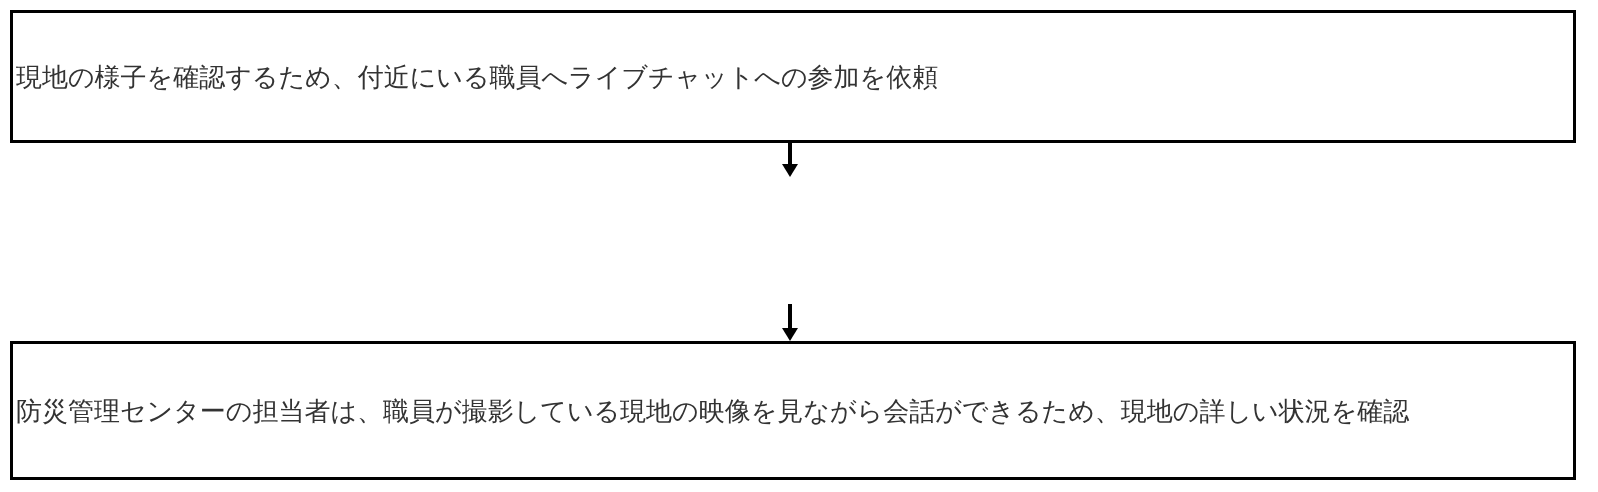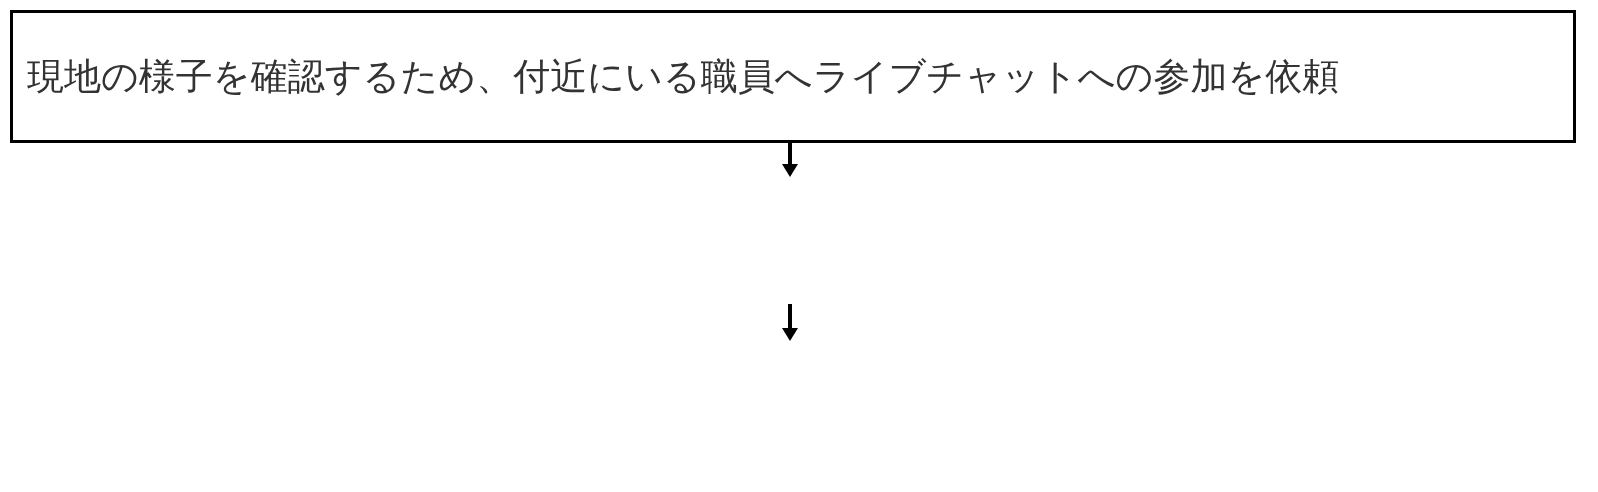--- a/index.html
+++ b/index.html
@@ -28,24 +28,24 @@
     box-sizing: border-box;
     border: 3px solid #000000;
     background: #ffffff;
     display: flex;
     align-items: center;
   }
 
   .flow-node .node-text {
     display: block;
     width: 100%;
-    padding: 0 14px;
+    padding: 0 3px;
     box-sizing: border-box;
     color: #333333;
-    font-size: 37px;
+    font-size: 26px;
     line-height: 42px;
     letter-spacing: 0px;
     white-space: pre-wrap;
     word-break: break-all;
   }
 
   
   #node-0 { top: 10px;  height: 133px; }
   #node-1 { top: 177px; height: 127px; }
   #node-2 { top: 341px; height: 139px; }
@@ -92,14 +92,17 @@
     <span class="arrow-stem"></span>
     <span class="arrow-head"></span>
   </div>
 
 
   <div class="flow-arrow" id="arrow-1">
     <span class="arrow-stem"></span>
     <span class="arrow-head"></span>
   </div>
 
+  <div class="flow-node" id="node-2">
+    <span class="node-text">防災管理センターの担当者は、職員が撮影している現地の映像を見ながら会話ができるため、現地の詳しい状況を確認</span>
+  </div>
 
 </div>
 
 </body></html>

